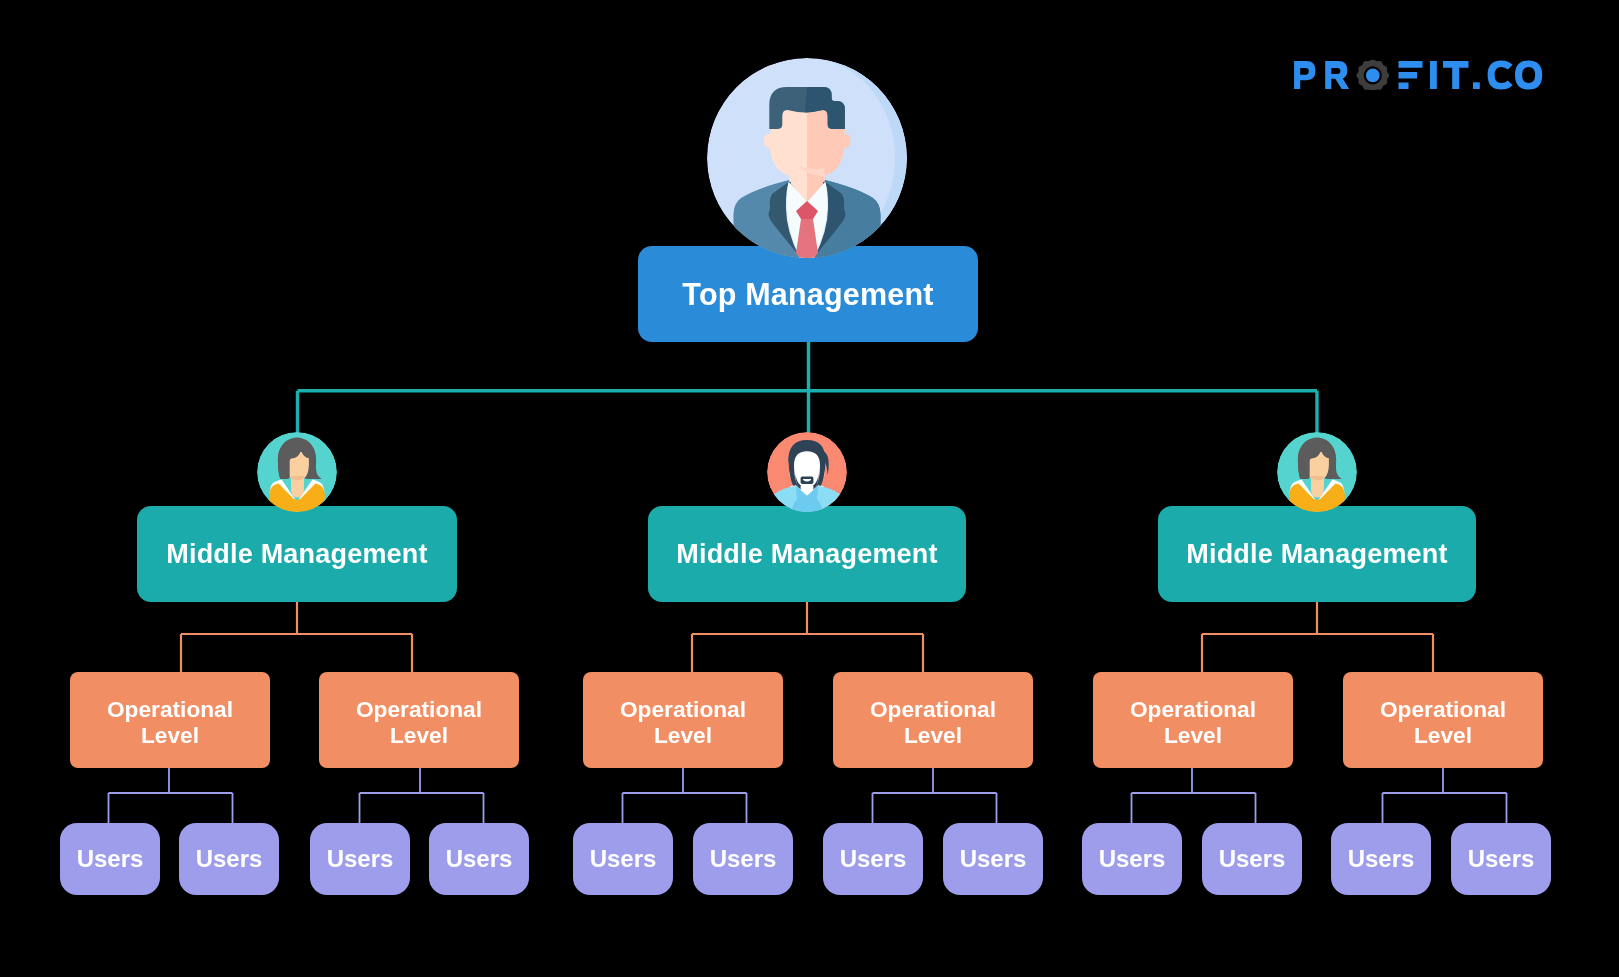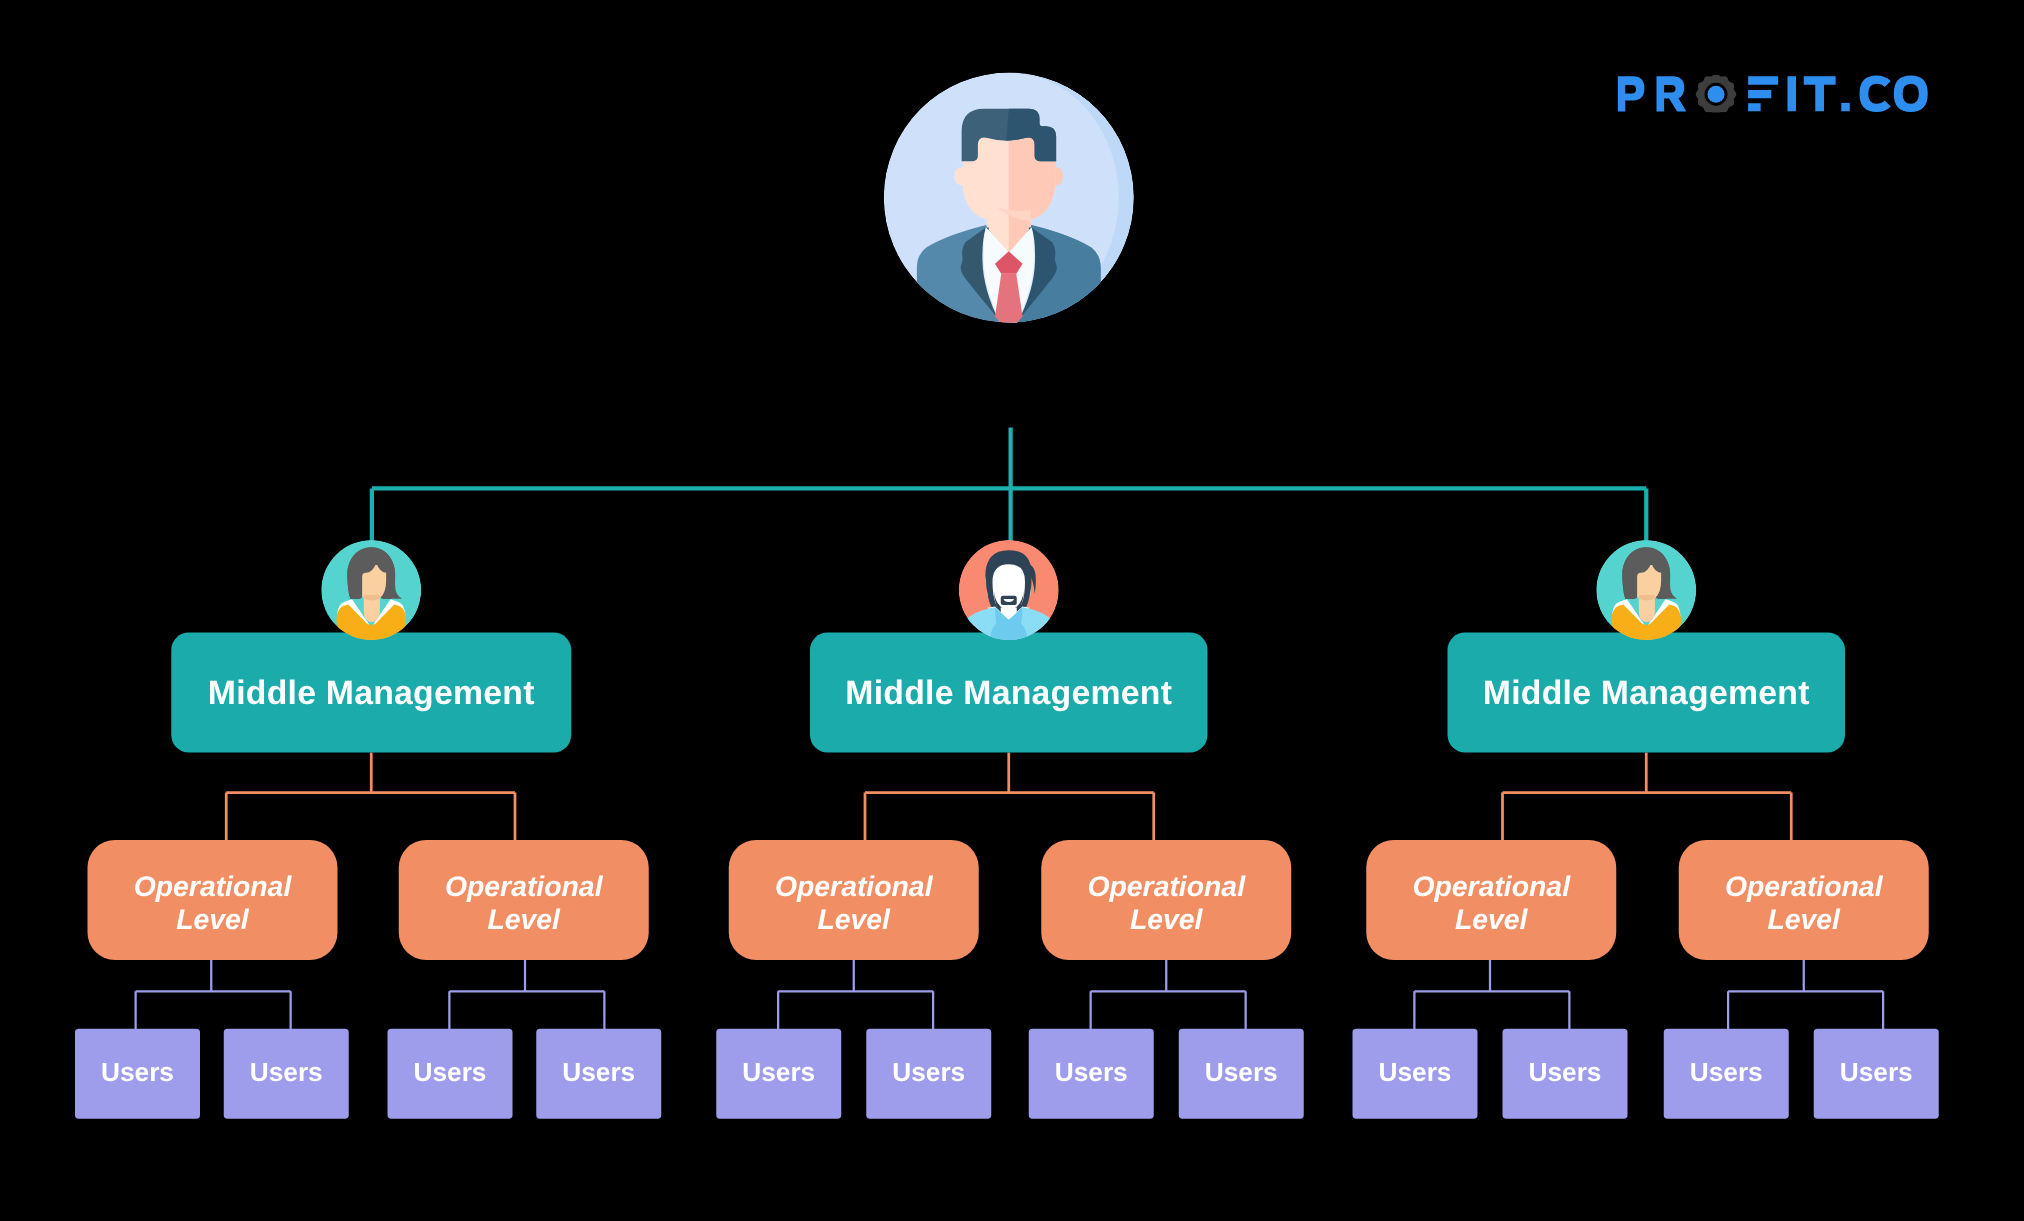--- a/index.html
+++ b/index.html
@@ -2,22 +2,22 @@
 <html><head>
 <meta charset="utf-8">
 <title>Organizational Structure Chart</title>
 <style>
   html,body{margin:0;padding:0;background:#000;width:1619px;height:977px;overflow:hidden;}
   body{font-family:"Liberation Sans",sans-serif;-webkit-font-smoothing:antialiased;}
   #stage{position:relative;width:1619px;height:977px;background:#000;}
   .box{position:absolute;display:flex;align-items:center;justify-content:center;text-align:center;color:#fff;font-weight:bold;box-sizing:border-box;z-index:5;}
   .top-box{background:#2A8BD8;border-radius:14px;font-size:30.5px;letter-spacing:.2px;}
   .mm-box{background:#1BABAB;border-radius:14px;font-size:27px;letter-spacing:.2px;}
-  .ol-box{background:#F28E63;border-radius:22px;font-size:22.7px;line-height:1.163;padding-top:4px;font-style:italic;}
-  .user-box{background:#9D9DEB;border-radius:3px;font-size:21px;}
+  .ol-box{background:#F28E63;border-radius:8px;font-size:22.7px;line-height:1.163;padding-top:4px;}
+  .user-box{background:#9D9DEB;border-radius:17px;font-size:24px;}
   .avatar{position:absolute;z-index:6;}
   #logo{position:absolute;z-index:10;}
   svg.links{position:absolute;left:0;top:0;width:1619px;height:977px;z-index:1;}
 </style>
 </head>
 <body>
 
 <div id="stage" style="background: rgb(0, 0, 0);">
 
   <svg class="links" viewBox="0 0 1619 977">
@@ -70,20 +70,23 @@
         <path d="M81.7 124 Q79.5 134 80 151 Q80.4 173 95 203 L100 142 L105 203 Q119.6 173 120 151 Q120.5 134 118.3 124 L100 142 z" fill="#F6FBFE"></path>
 
         <path d="M84 118 h32 v8 l-16 18 l-16 -18 z" fill="#FFE0D1"></path>
         <path d="M100 118 h16 v8 l-16 18 z" fill="#FFC9B8"></path>
 
         <path d="M100 143 L111 153 L106 161 H94 L89 153 z" fill="#DC5668"></path>
         <path d="M94 161 h12 l5 34 -11 13 -11 -13 z" fill="#E4737E"></path>
       </g>
     </svg>
   </div>
+  <div class="box top-box" style="left: 638px; top: 246px; width: 340px; height: 96px; background: rgb(42, 139, 216);">
+    <span>Top Management</span>
+  </div>
 
   <div class="avatar" id="woman-avatar-1" style="left:257px;top:432px;width:80px;height:80px;">
     <svg width="80" height="80" viewBox="0 0 80 80">
       <defs>
           <clipPath id="wClipA">
             <circle cx="40" cy="40" r="40"></circle>
           </clipPath>
         </defs>
       <g clip-path="url(#wClipA)">
         <circle cx="40" cy="40" r="40" fill="#55D3CE"></circle>

